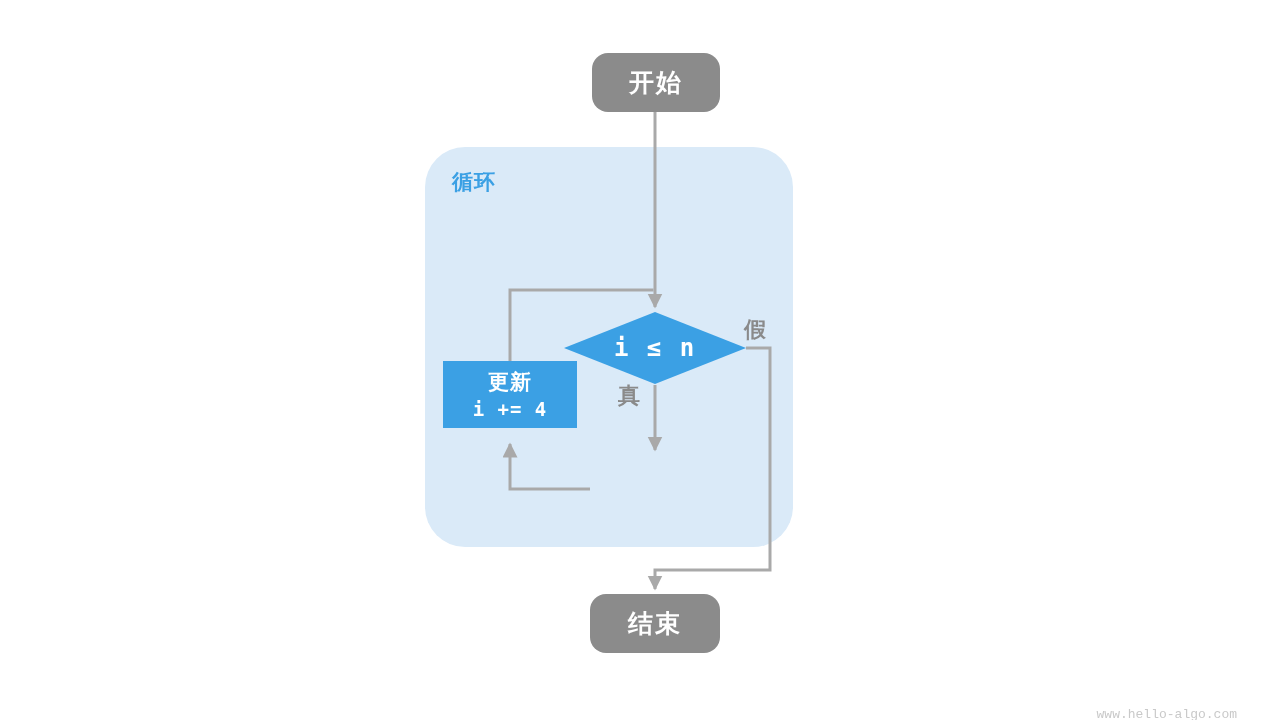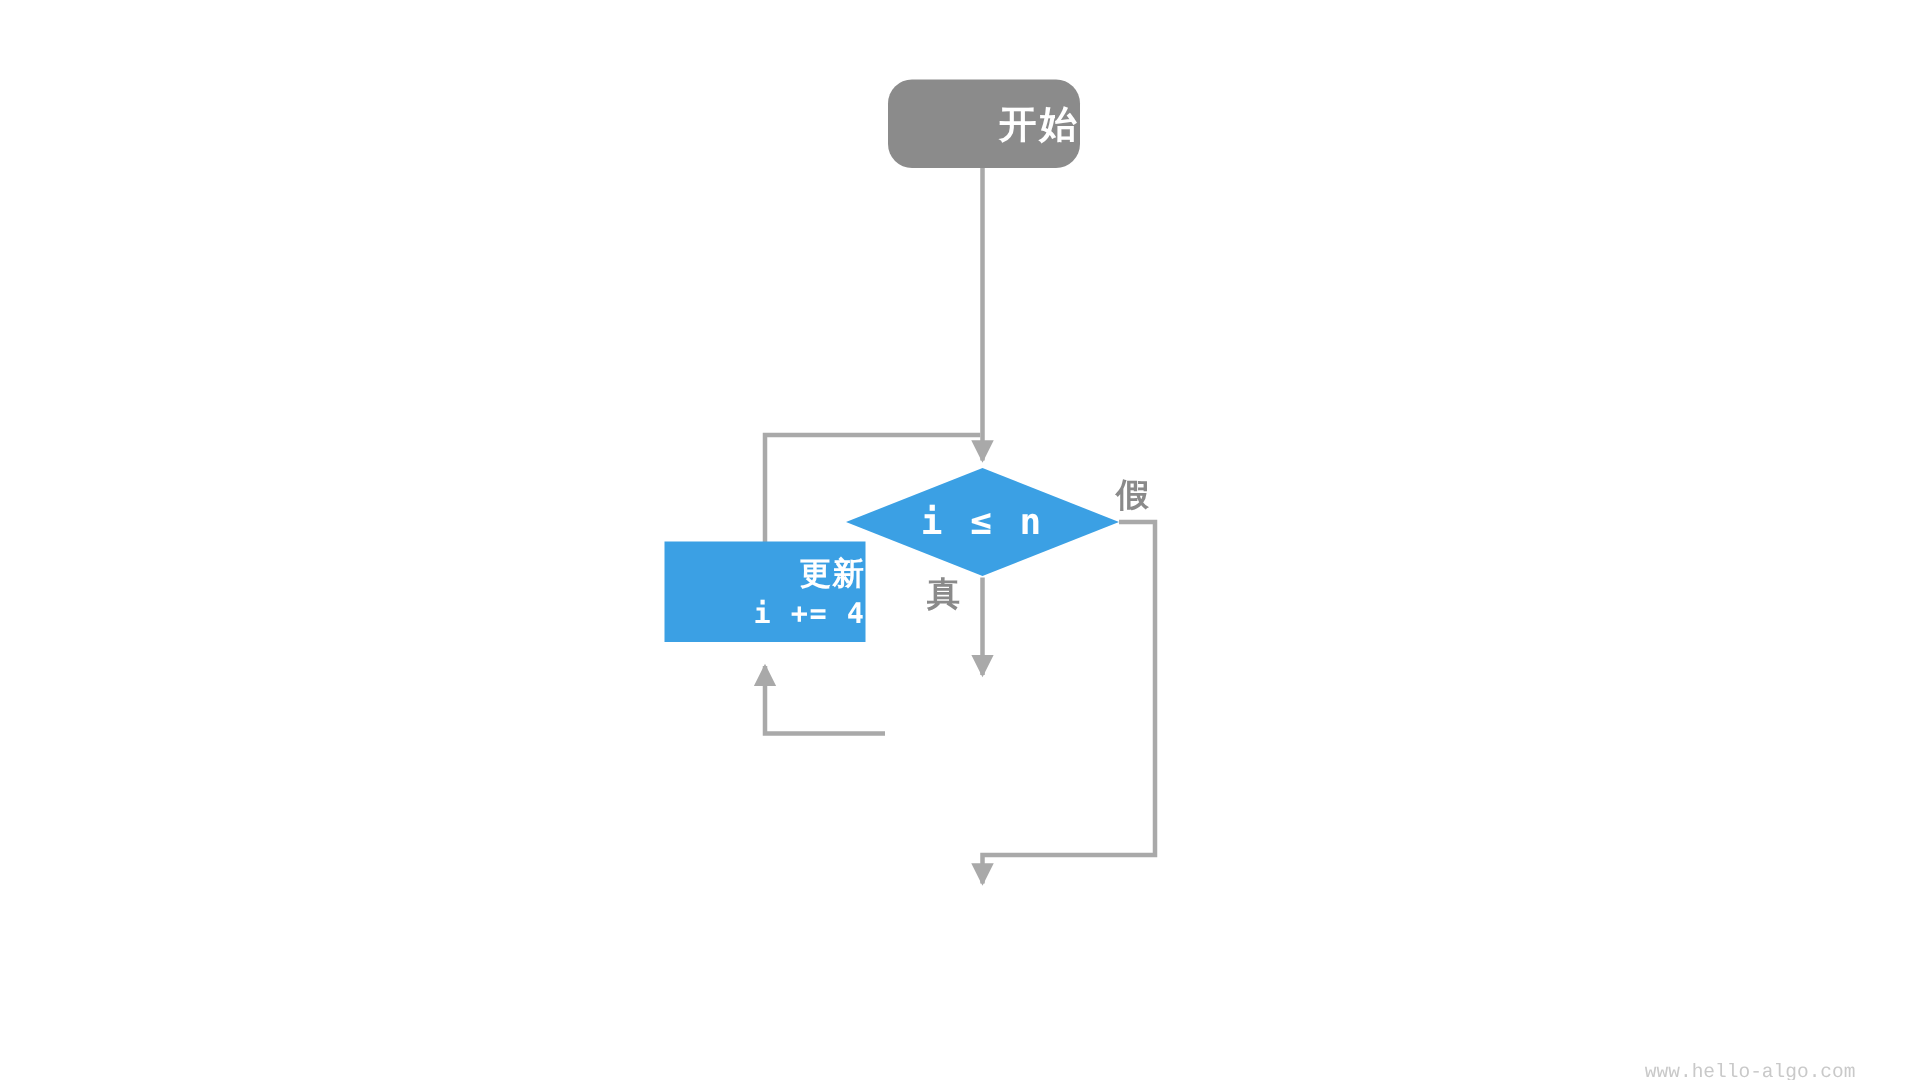--- a/index.html
+++ b/index.html
@@ -35,21 +35,21 @@
     z-index: 1;
   }
   .edge { fill: none; stroke: var(--line); stroke-width: 3; }
   .arrowhead { fill: var(--line); }
   .diamond { fill: var(--blue); }
 
   .node {
     position: absolute;
     display: flex;
     flex-direction: column;
-    align-items: flex-end;
+    align-items: center;
     justify-content: center;
     color: #ffffff;
     text-align: center;
     z-index: 2;
   }
   .terminal {
     background: var(--gray);
     border-radius: 16px;
     font-size: 25px;
     font-weight: bold;
@@ -102,20 +102,23 @@
     font-size: 13px;
     color: var(--watermark);
     z-index: 2;
   }
 </style>
 </head>
 <body>
 
 <div class="canvas">
 
+  <div class="loop-container">
+    <div class="loop-label">循环</div>
+  </div>
 
   <svg class="wires" viewBox="0 0 1280 720" aria-hidden="true">
     <defs>
       <marker id="arrow" markerWidth="6" markerHeight="6" refX="4.5" refY="2.5" orient="auto" markerUnits="strokeWidth">
         <path class="arrowhead" d="M0,0 L5,2.5 L0,5 Z"></path>
       </marker>
     </defs>
     <path class="edge" d="M655 112 V307" marker-end="url(#arrow)"></path>
     <path class="edge" d="M510 373 V290 H653.5"></path>
     <path class="edge" d="M655 385 V450" marker-end="url(#arrow)"></path>
@@ -130,20 +133,23 @@
 
 
   <div class="cond-text">i ≤ n</div>
 
   <div class="node process" style="left:443px; top:361px; width:134px; height:67px;">
     <span class="zh-line">更新</span>
     <span class="code-line">i += 4</span>
   </div>
 
 
+  <div class="node terminal" style="left:590px; top:594px; width:130px; height:59px;">
+    <span>结束</span>
+  </div>
 
   <div class="edge-label true-label">真</div>
 
   <div class="edge-label false-label">假</div>
 
   <div class="watermark">www.hello-algo.com</div>
 
 </div>
 
 </body></html>

